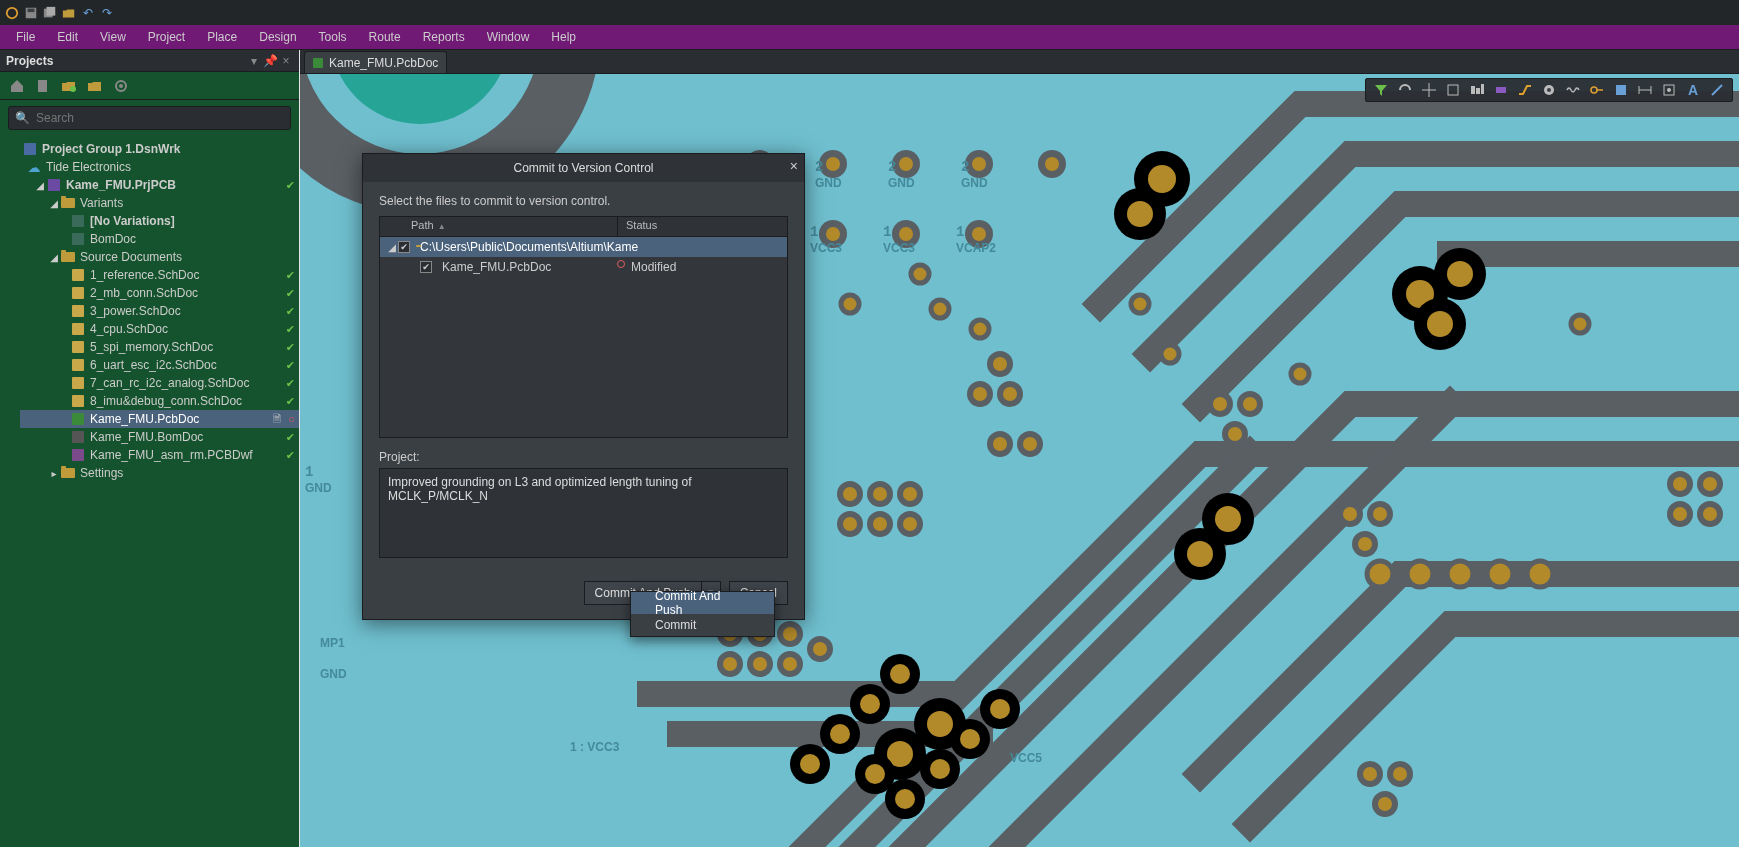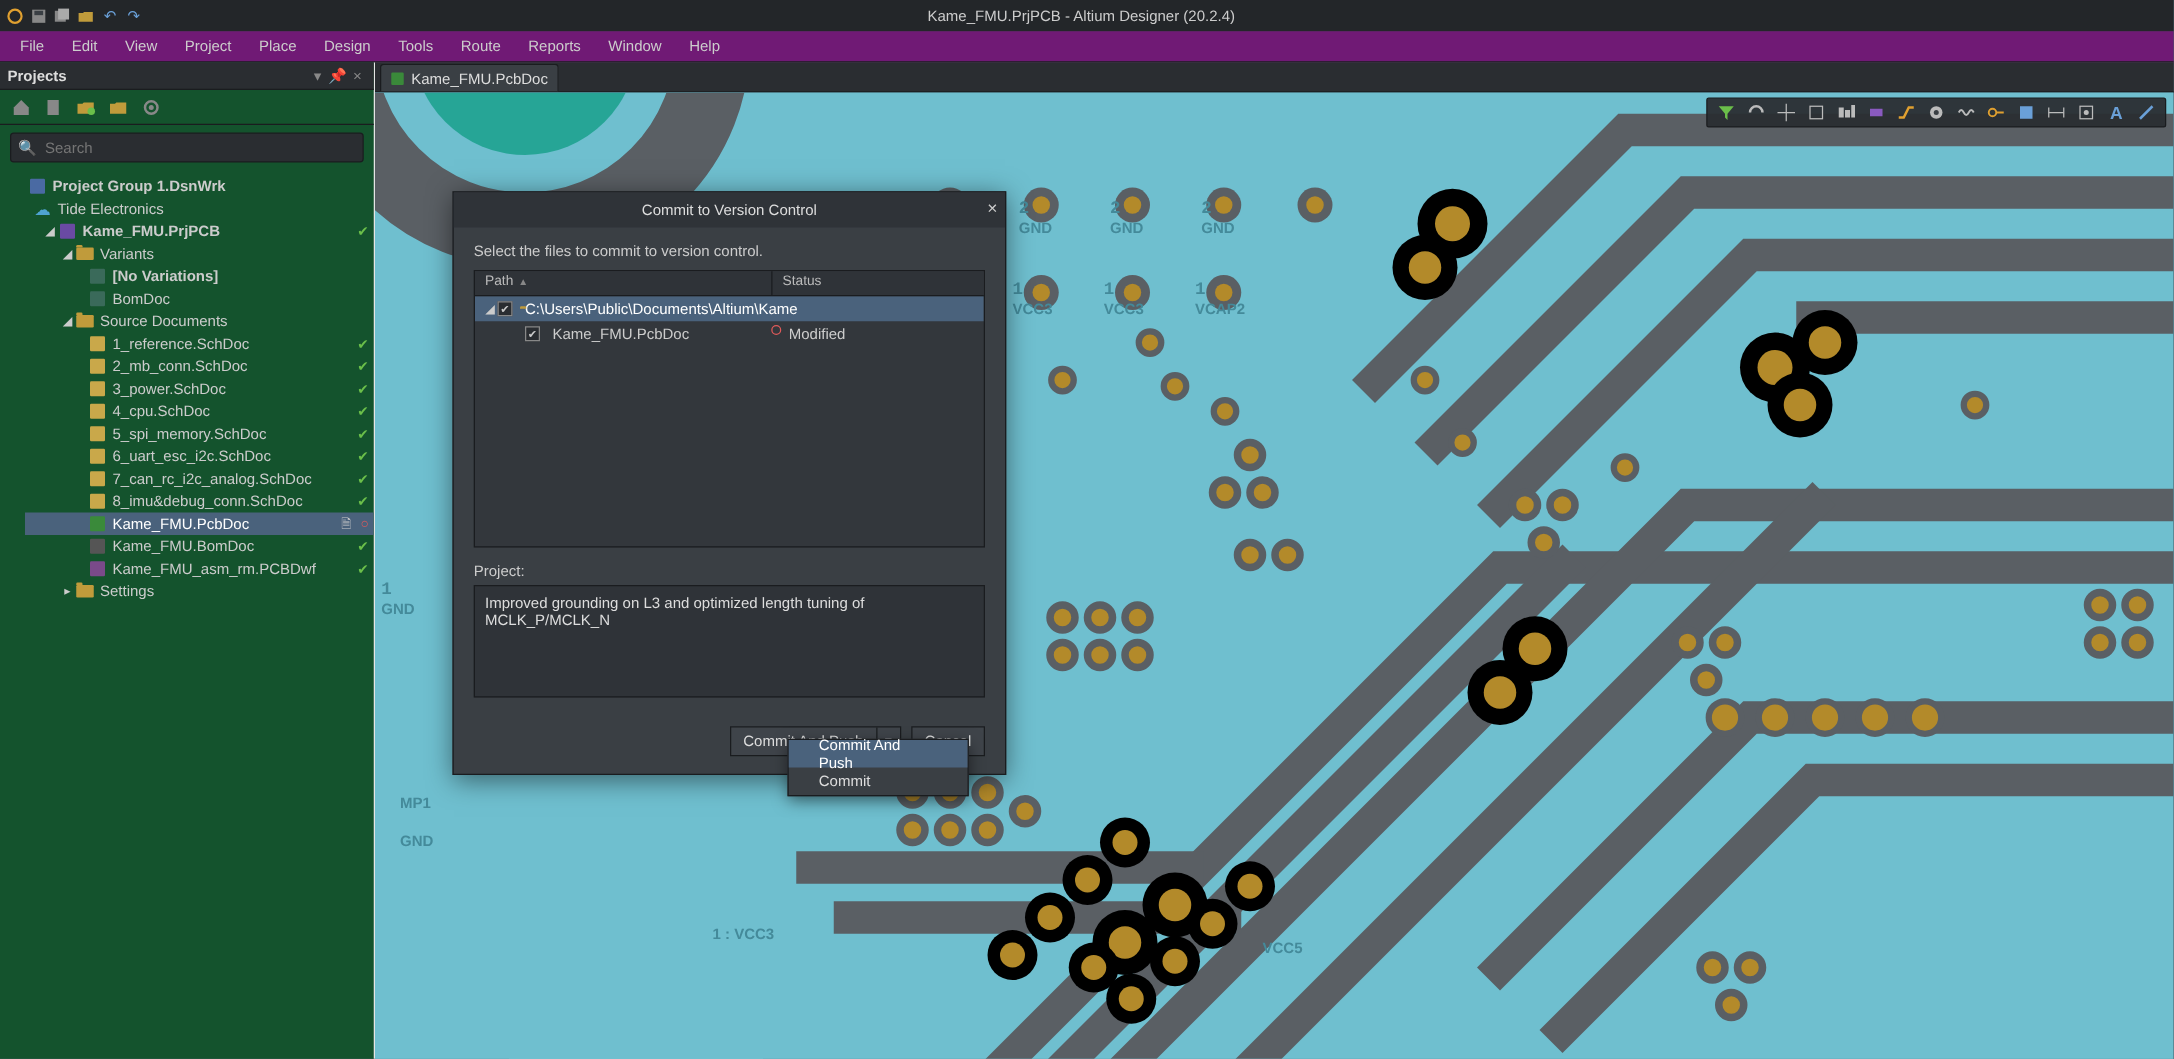--- a/index.html
+++ b/index.html
@@ -78,21 +78,21 @@
 
 
 .dialog { position:absolute; left:362px; top:153px; width:443px; background:#3a3f44; border:1px solid #1a1c1f; box-shadow:0 4px 20px rgba(0,0,0,0.5); z-index:20; }
 .dlg-title { height:28px; background:#2f3338; display:flex; align-items:center; justify-content:center; position:relative; color:#ddd; font-size:12px; }
 .dlg-title .x { position:absolute; right:6px; top:4px; color:#ccc; cursor:pointer; font-size:14px; }
 .dlg-body { padding:12px 16px; }
 .dlg-instr { color:#ccc; margin-bottom:8px; }
 .file-tbl { border:1px solid #1a1c1f; background:#33373c; }
 .file-hdr { display:flex; height:20px; background:#2f3338; border-bottom:1px solid #1a1c1f; }
 .file-hdr .col { padding:2px 8px; color:#bbb; font-size:11px; }
-.file-hdr .col.path { flex:1; position:relative; }
+.file-hdr .col.path { flex:1; position:relative;margin-left:23px; }
 .file-hdr .col.path::after { content:"▲"; font-size:8px; margin-left:4px; color:#888; }
 .file-hdr .col.status { width:170px; border-left:1px solid #1a1c1f; }
 .file-rows { height:200px; overflow:auto; }
 .file-row { display:flex; align-items:center; height:20px; padding-left:6px; }
 .file-row.sel { background:#4a627c; color:#fff; }
 .file-row .exp { width:12px; color:#ccc; font-size:10px; text-align:center; }
 .file-row .cb { width:12px; height:12px; border:1px solid #888; background:#2a2d31; margin-right:6px; display:flex; align-items:center; justify-content:center; font-size:9px; color:#ccc; }
 .file-row .fico { margin-right:4px; }
 .file-row .ftext { flex:1; }
 .file-row .fstatus { width:170px; display:flex; gap:6px; }
@@ -136,21 +136,20 @@
         </svg>
       </span>
     <span class="tb-icon">
         <svg viewBox="0 0 16 16">
           <path d="M1 5 L5 5 L6 4 L14 4 L14 13 L1 13 Z" fill="#c09b3b"></path>
         </svg>
       </span>
     <span class="tb-icon" style="color:#6aa0d8">↶</span>
     <span class="tb-icon" style="color:#6aa0d8">↷</span>
   </div>
-  <div class="title">Kame_FMU.PrjPCB - Altium Designer (20.2.4)</div>
   <div style="width:120px"></div>
 </div>
 
 <div class="menubar">
   <div class="menu-item"><span>File</span></div>
   <div class="menu-item"><span>Edit</span></div>
   <div class="menu-item"><span>View</span></div>
   <div class="menu-item"><span>Project</span></div>
   <div class="menu-item"><span>Place</span></div>
   <div class="menu-item"><span>Design</span></div>

